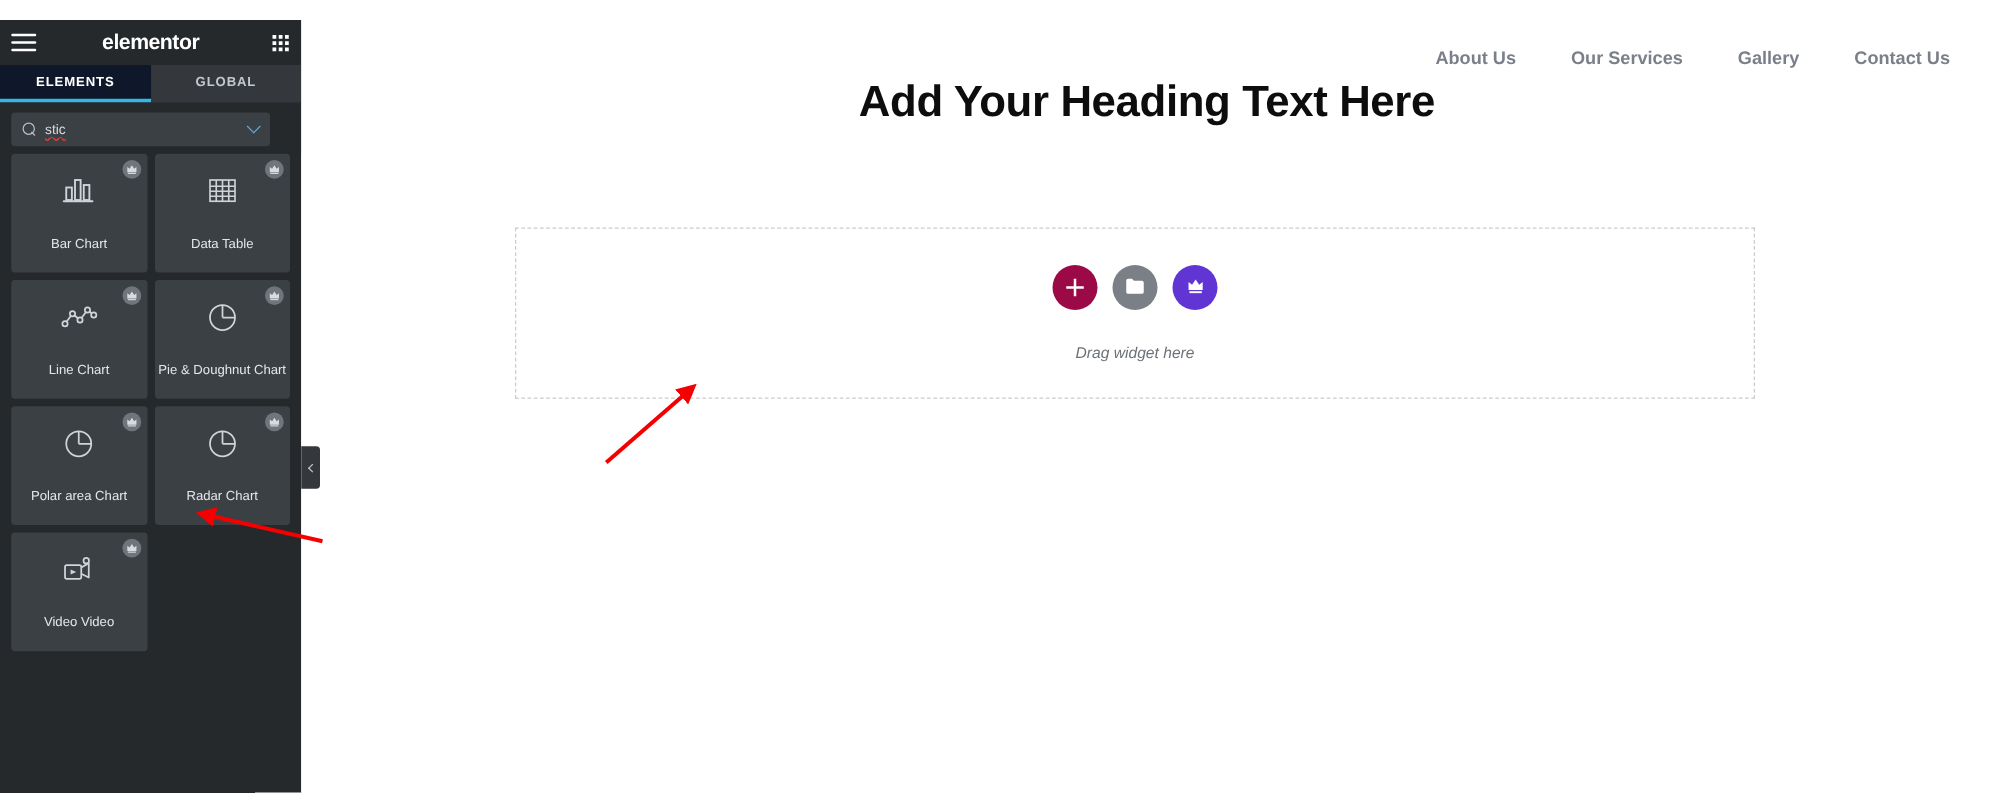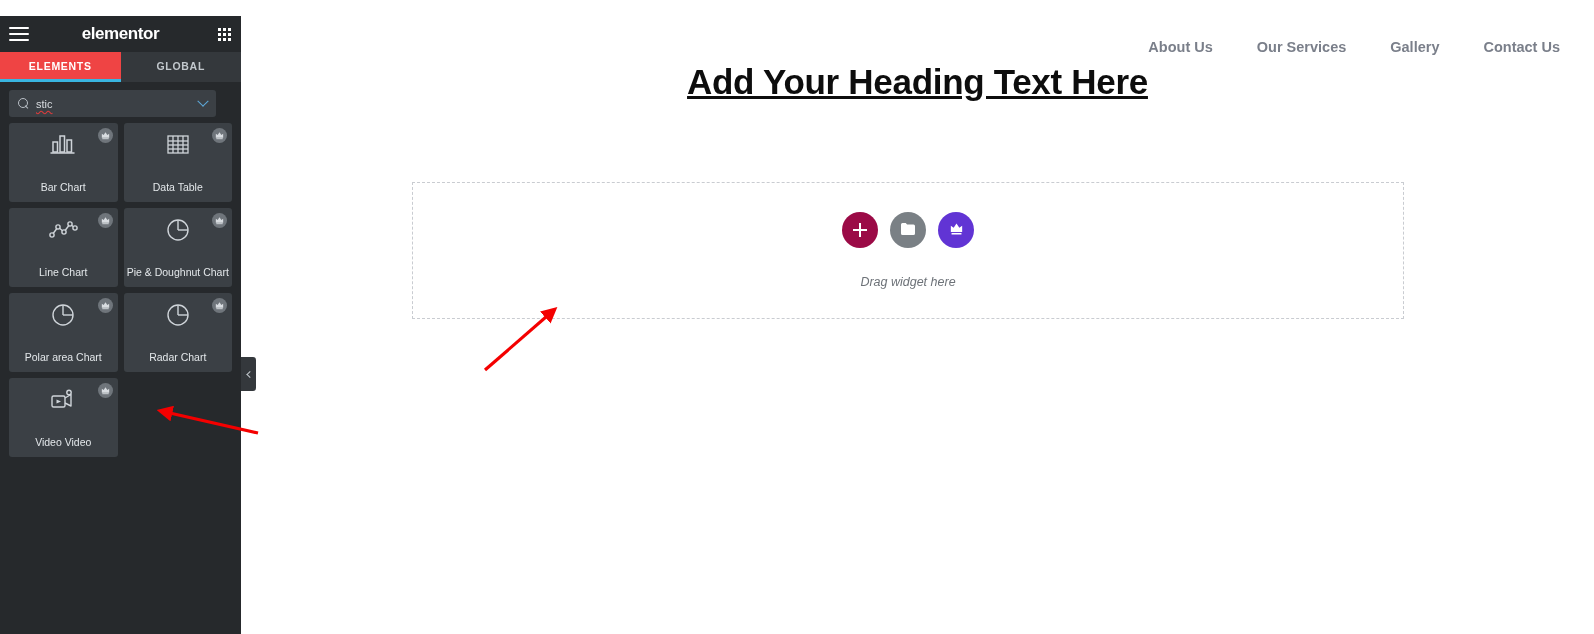--- a/index.html
+++ b/index.html
@@ -35,21 +35,21 @@
   .grid-icon i { display: block; width: 3px; height: 3px; background: #ffffff; }
 
   #tabs { display: flex; height: 30px; background: #34383c; }
   .tab {
     flex: 1; display: flex; align-items: center; justify-content: center;
     font-size: 10.5px; font-weight: bold; letter-spacing: 0.7px;
     color: #c2c8cd; cursor: pointer;
     border-bottom: 3px solid transparent;
     background: #34383c;
   }
-  .tab.active { background: #ef4444; color: #ffffff; border-bottom-color: #39b5e0; }
+  .tab.active { background: #0f172a; color: #ffffff; border-bottom-color: #39b5e0; }
 
   #search-wrap { padding: 8px 25px 6px 9px; background: #26292c; }
   #search-box {
     height: 27px; background: #3b4045; border-radius: 3px;
     display: flex; align-items: center; padding: 0 9px; gap: 7px;
   }
   .search-icon { width: 11px; height: 11px; position: relative; flex: 0 0 auto; }
   .search-icon::before {
     content: ""; position: absolute; left: 0; top: 0;
     width: 8px; height: 8px; border: 1.3px solid #b9bfc5; border-radius: 50%;
@@ -63,21 +63,21 @@
     text-decoration: underline wavy #e03b3b; text-decoration-skip-ink: none;
     text-underline-offset: 2px;
   }
   .chev-down { width: 8px; height: 8px; border-right: 1.6px solid #5da8d8; border-bottom: 1.6px solid #5da8d8; transform: rotate(45deg) translate(-2px,-2px); flex: 0 0 auto; cursor: pointer; }
 
   #widget-grid {
     display: grid; grid-template-columns: 1fr 1fr; gap: 6px;
     padding: 0 9px; align-content: start;
   }
   .widget {
-    position: relative; height: 79px; background: #3b4045; border-radius: 3px;
+    position: relative; height: 95px; background: #3b4045; border-radius: 3px;
     display: flex; flex-direction: column; align-items: center; justify-content: center;
     cursor: grab; gap: 24px;
   }
   .widget .wicon { color: #cfd4d9; display: flex; align-items: center; justify-content: center; height: 26px; }
   .widget .wlabel { font-size: 10.5px; color: #e3e7ea; text-align: center; line-height: 1.1; }
   .pro-badge {
     position: absolute; top: 5px; right: 5px;
     width: 15px; height: 15px; border-radius: 50%;
     background: #6f757b; display: flex; align-items: center; justify-content: center;
   }
@@ -110,21 +110,20 @@
   #site-nav a {
     font-size: 14.5px; font-weight: bold; color: #7a7f8a;
     text-decoration: none; padding: 0 22px; white-space: nowrap;
     cursor: pointer;
   }
   #page-heading {
     position: absolute; left: 0; right: 0; top: 62px;
     text-align: center;
     font-size: 35px; font-weight: bold; color: #0d0d0d;
     letter-spacing: -0.3px;
-    text-decoration: underline;
   }
   #dropzone {
     position: absolute; left: 171px; top: 182px;
     width: 992px; height: 137px;
     border: 1px dashed #c9ccd1;
     display: flex; flex-direction: column; align-items: center; justify-content: center;
     gap: 27px;
   }
   #dz-buttons { display: flex; gap: 12px; align-items: center; }
   .circle-btn {

